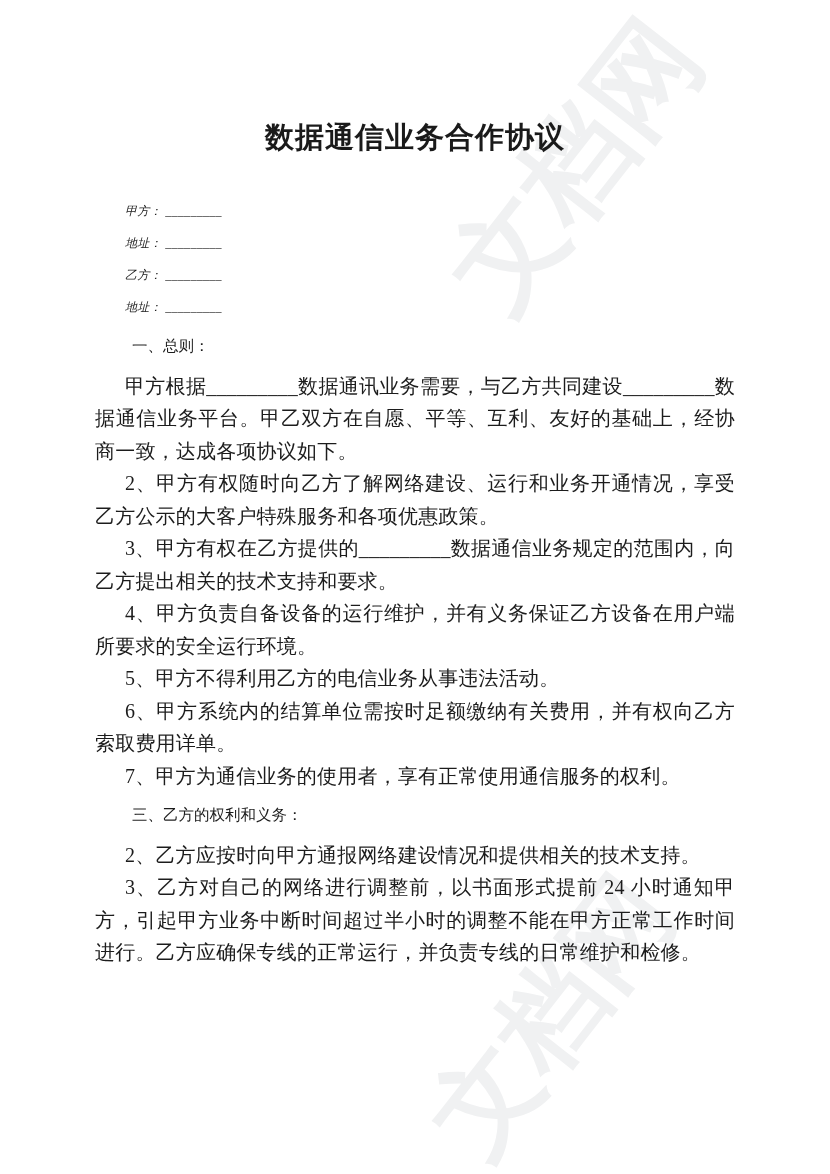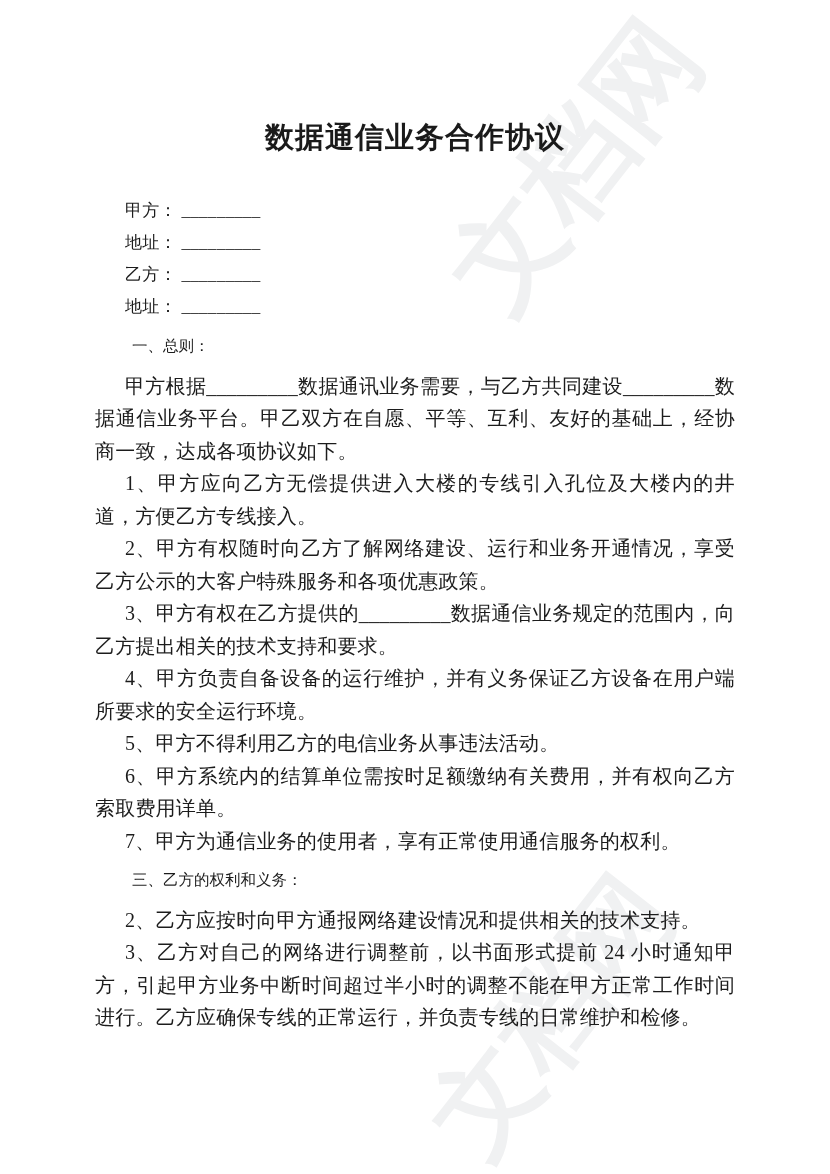--- a/index.html
+++ b/index.html
@@ -68,25 +68,26 @@
     font-weight: 700;
     letter-spacing: 1px;
     line-height: 1.25;
     color: #1a1a1a;
   }
 
   .party-block {
     margin-top: 40px;
   }
   .party-line {
-    font-size: 17px;
+    font-size: 12px;
     line-height: 32px;
     padding-left: 30px;
     white-space: pre;
     letter-spacing: 0.3px;
+    font-style: italic;
   }
 
   .body-block {
     margin-top: 1px;
   }
   p.para {
     margin: 0;
     font-size: 20px;
     line-height: 32.5px;
     text-align: justify;
@@ -120,21 +121,20 @@
       <div class="party-line">地址： _________</div>
       <div class="party-line">乙方： _________</div>
       <div class="party-line">地址： _________</div>
     </div>
 
     <div class="body-block">
 
       <p class="heading">一、总则：</p>
       <p class="para">甲方根据_________数据通讯业务需要，与乙方共同建设_________数据通信业务平台。甲乙双方在自愿、平等、互利、友好的基础上，经协商一致，达成各项协议如下。</p>
 
-      <p class="para">1、甲方应向乙方无偿提供进入大楼的专线引入孔位及大楼内的井道，方便乙方专线接入。</p>
       <p class="para">2、甲方有权随时向乙方了解网络建设、运行和业务开通情况，享受乙方公示的大客户特殊服务和各项优惠政策。</p>
       <p class="para">3、甲方有权在乙方提供的_________数据通信业务规定的范围内，向乙方提出相关的技术支持和要求。</p>
       <p class="para">4、甲方负责自备设备的运行维护，并有义务保证乙方设备在用户端所要求的安全运行环境。</p>
       <p class="para">5、甲方不得利用乙方的电信业务从事违法活动。</p>
       <p class="para">6、甲方系统内的结算单位需按时足额缴纳有关费用，并有权向乙方索取费用详单。</p>
       <p class="para">7、甲方为通信业务的使用者，享有正常使用通信服务的权利。</p>
 
       <p class="heading">三、乙方的权利和义务：</p>
       <p class="para">2、乙方应按时向甲方通报网络建设情况和提供相关的技术支持。</p>
       <p class="para">3、乙方对自己的网络进行调整前，以书面形式提前 24 小时通知甲方，引起甲方业务中断时间超过半小时的调整不能在甲方正常工作时间进行。乙方应确保专线的正常运行，并负责专线的日常维护和检修。</p>

